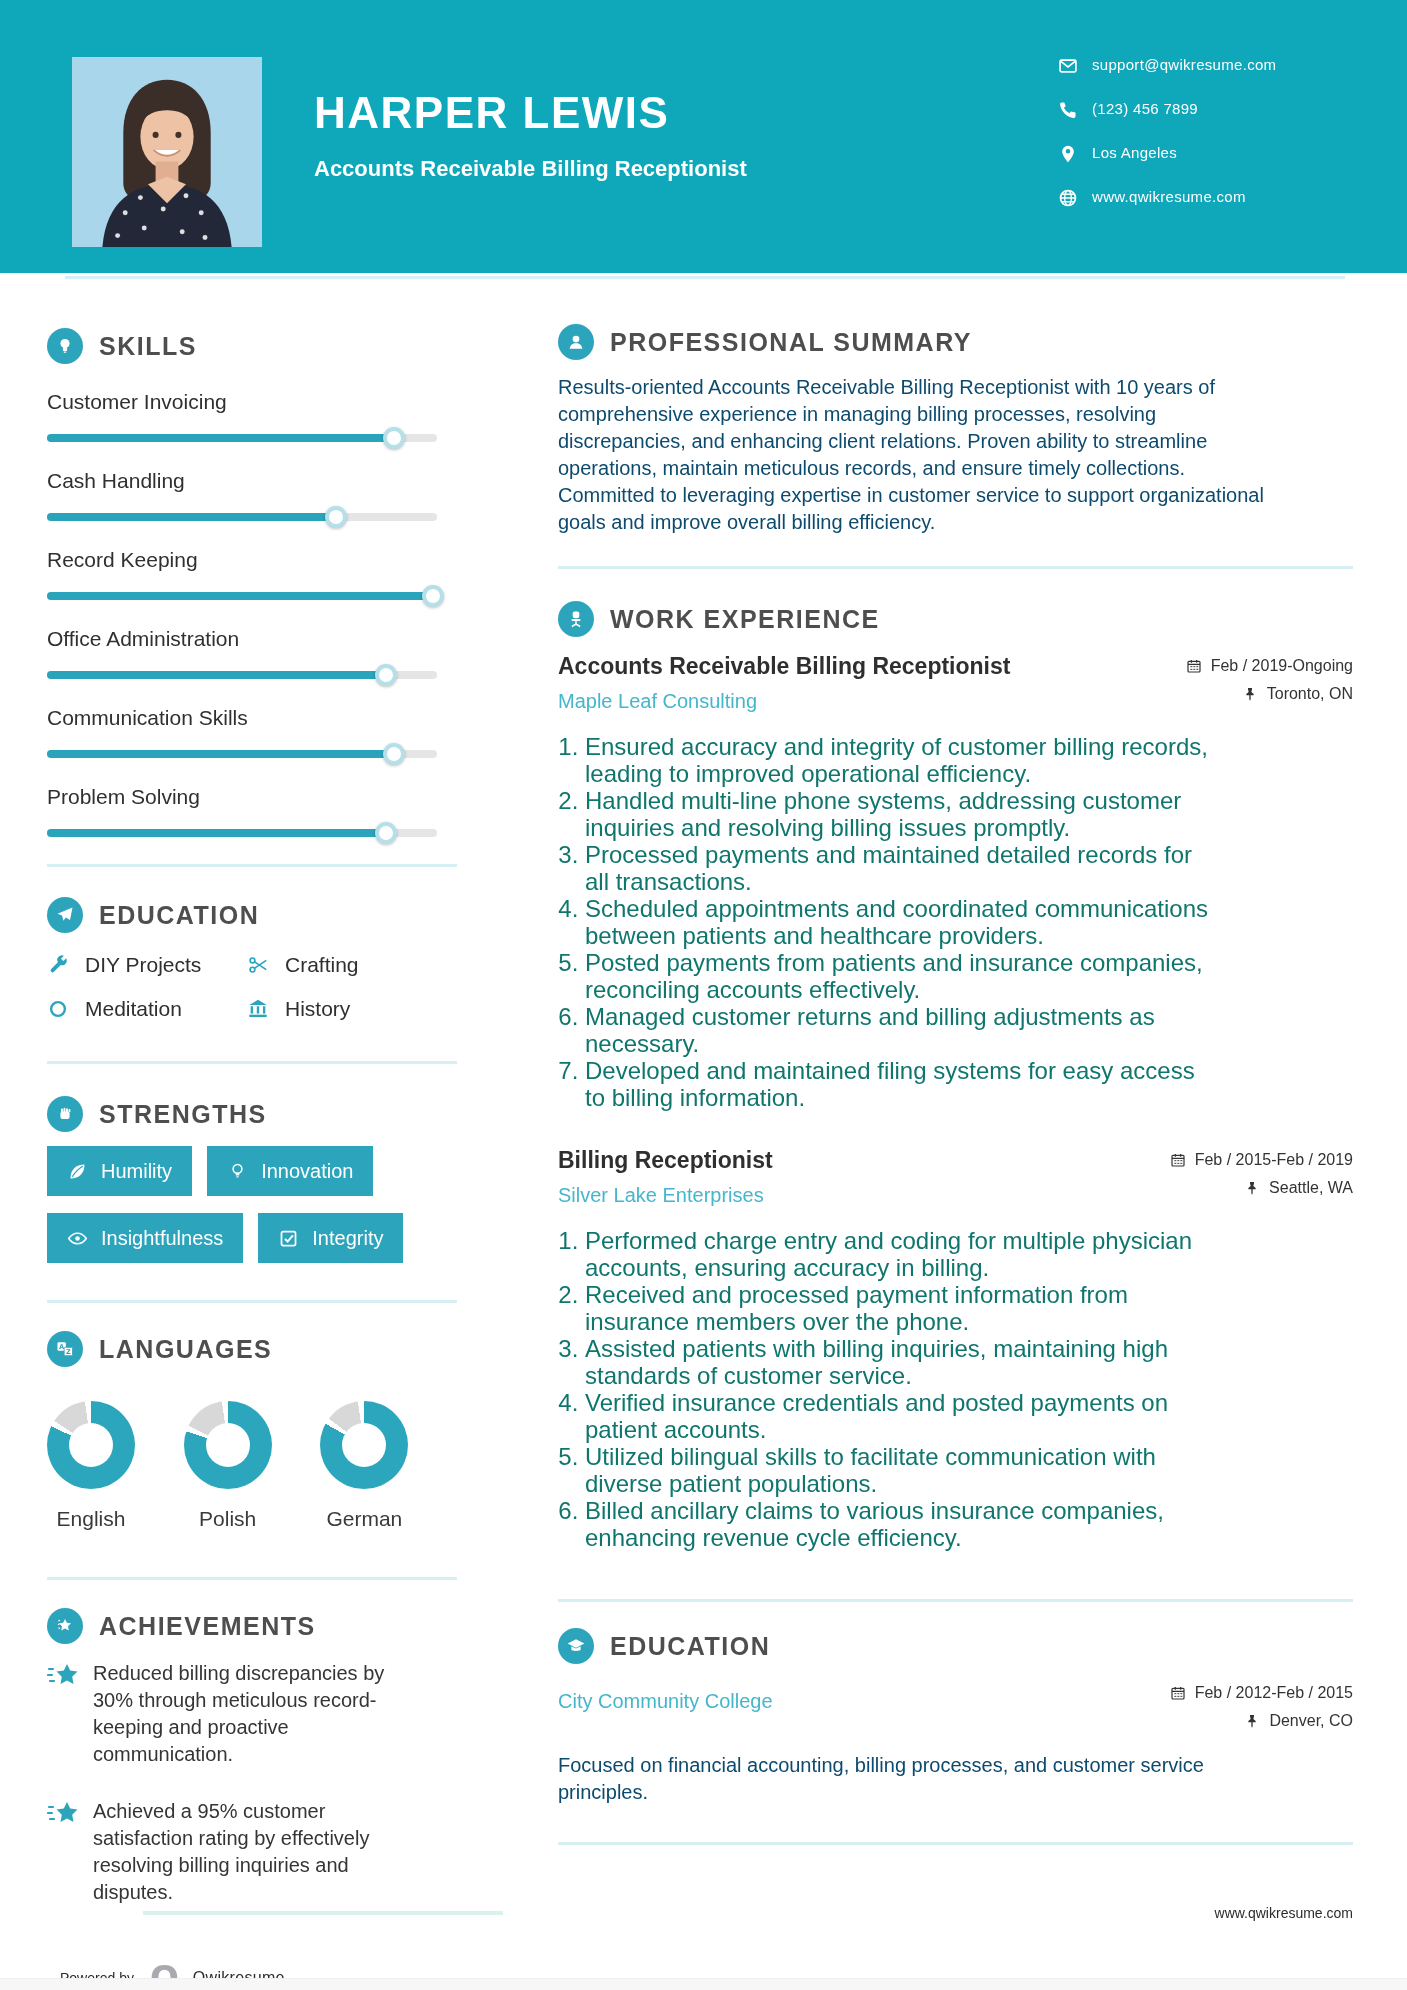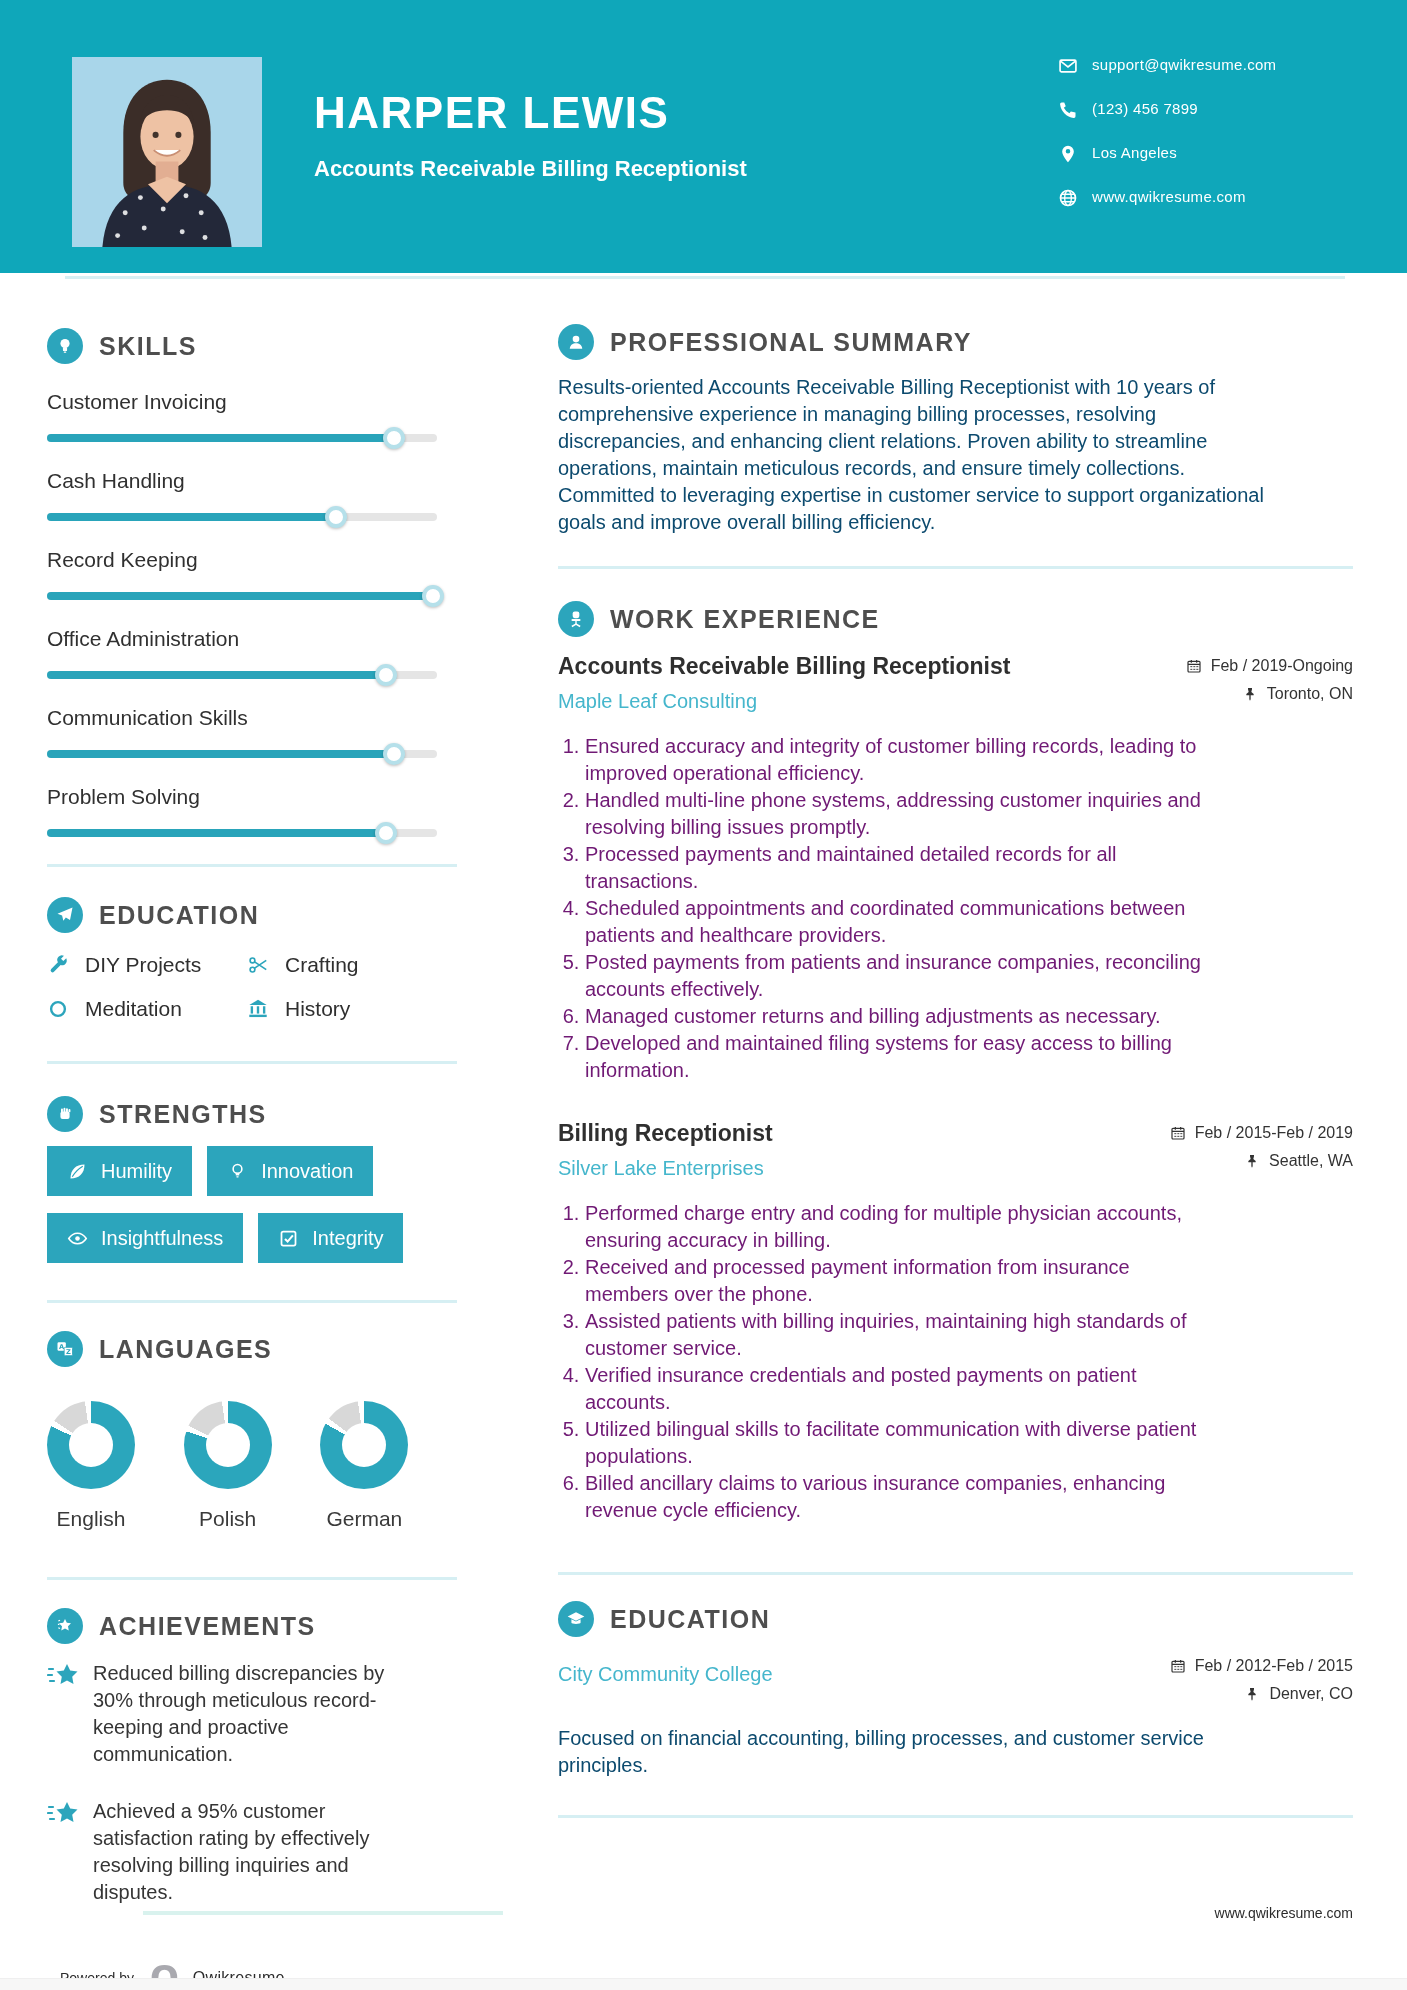--- a/index.html
+++ b/index.html
@@ -66,21 +66,21 @@
   .para { font-size:20px; line-height:27px; color:#0c4a6e; width:710px; margin-top:14px; }
   .job { margin-top:16px; }
   .job-head { display:flex; justify-content:space-between; align-items:flex-start; }
   .job-title { font-size:23px; font-weight:700; color:#2F2F2F; }
   .job-company { font-size:20px; color:#45B6CC; margin-top:10px; }
   .job-meta { flex:0 0 auto; padding-top:4px; }
   .meta-row { display:flex; justify-content:flex-end; align-items:center; margin-bottom:10px; }
   .meta-row svg { width:16px; height:16px; margin-right:9px; }
   .meta-text { font-size:16px; color:#333; white-space:nowrap; }
   ol.bullets { margin:20px 0 0 0; padding-left:27px; width:660px; }
-  ol.bullets li { font-size:20px; line-height:27px; color:#701a75; }
+  ol.bullets li { font-size:24px; line-height:27px; color:#0f766e; }
 
   
   .footer-line { position:absolute; left:143px; top:1911px; width:360px; height:4px; background:#D9F2EE; }
   .powered { position:absolute; left:60px; top:1958px; display:flex; align-items:center; }
   .powered-label { font-size:14px; color:#2b2b2b; margin-right:16px; }
   .qlogo { font-size:34px; font-weight:700; color:#A9A9AF; margin-right:14px; font-family:"DejaVu Sans", sans-serif; }
   .brand { font-size:16px; color:#2b2b2b; text-decoration:underline; letter-spacing:.3px; }
   .site { position:absolute; top:1905px; right:54px; font-size:14px; color:#2b2b2b; }
   .bottom-strip { position:absolute; left:0; bottom:0; width:1407px; height:12px; background:#F7F7F7; border-top:1px solid #EFEFEF; }
 </style>

